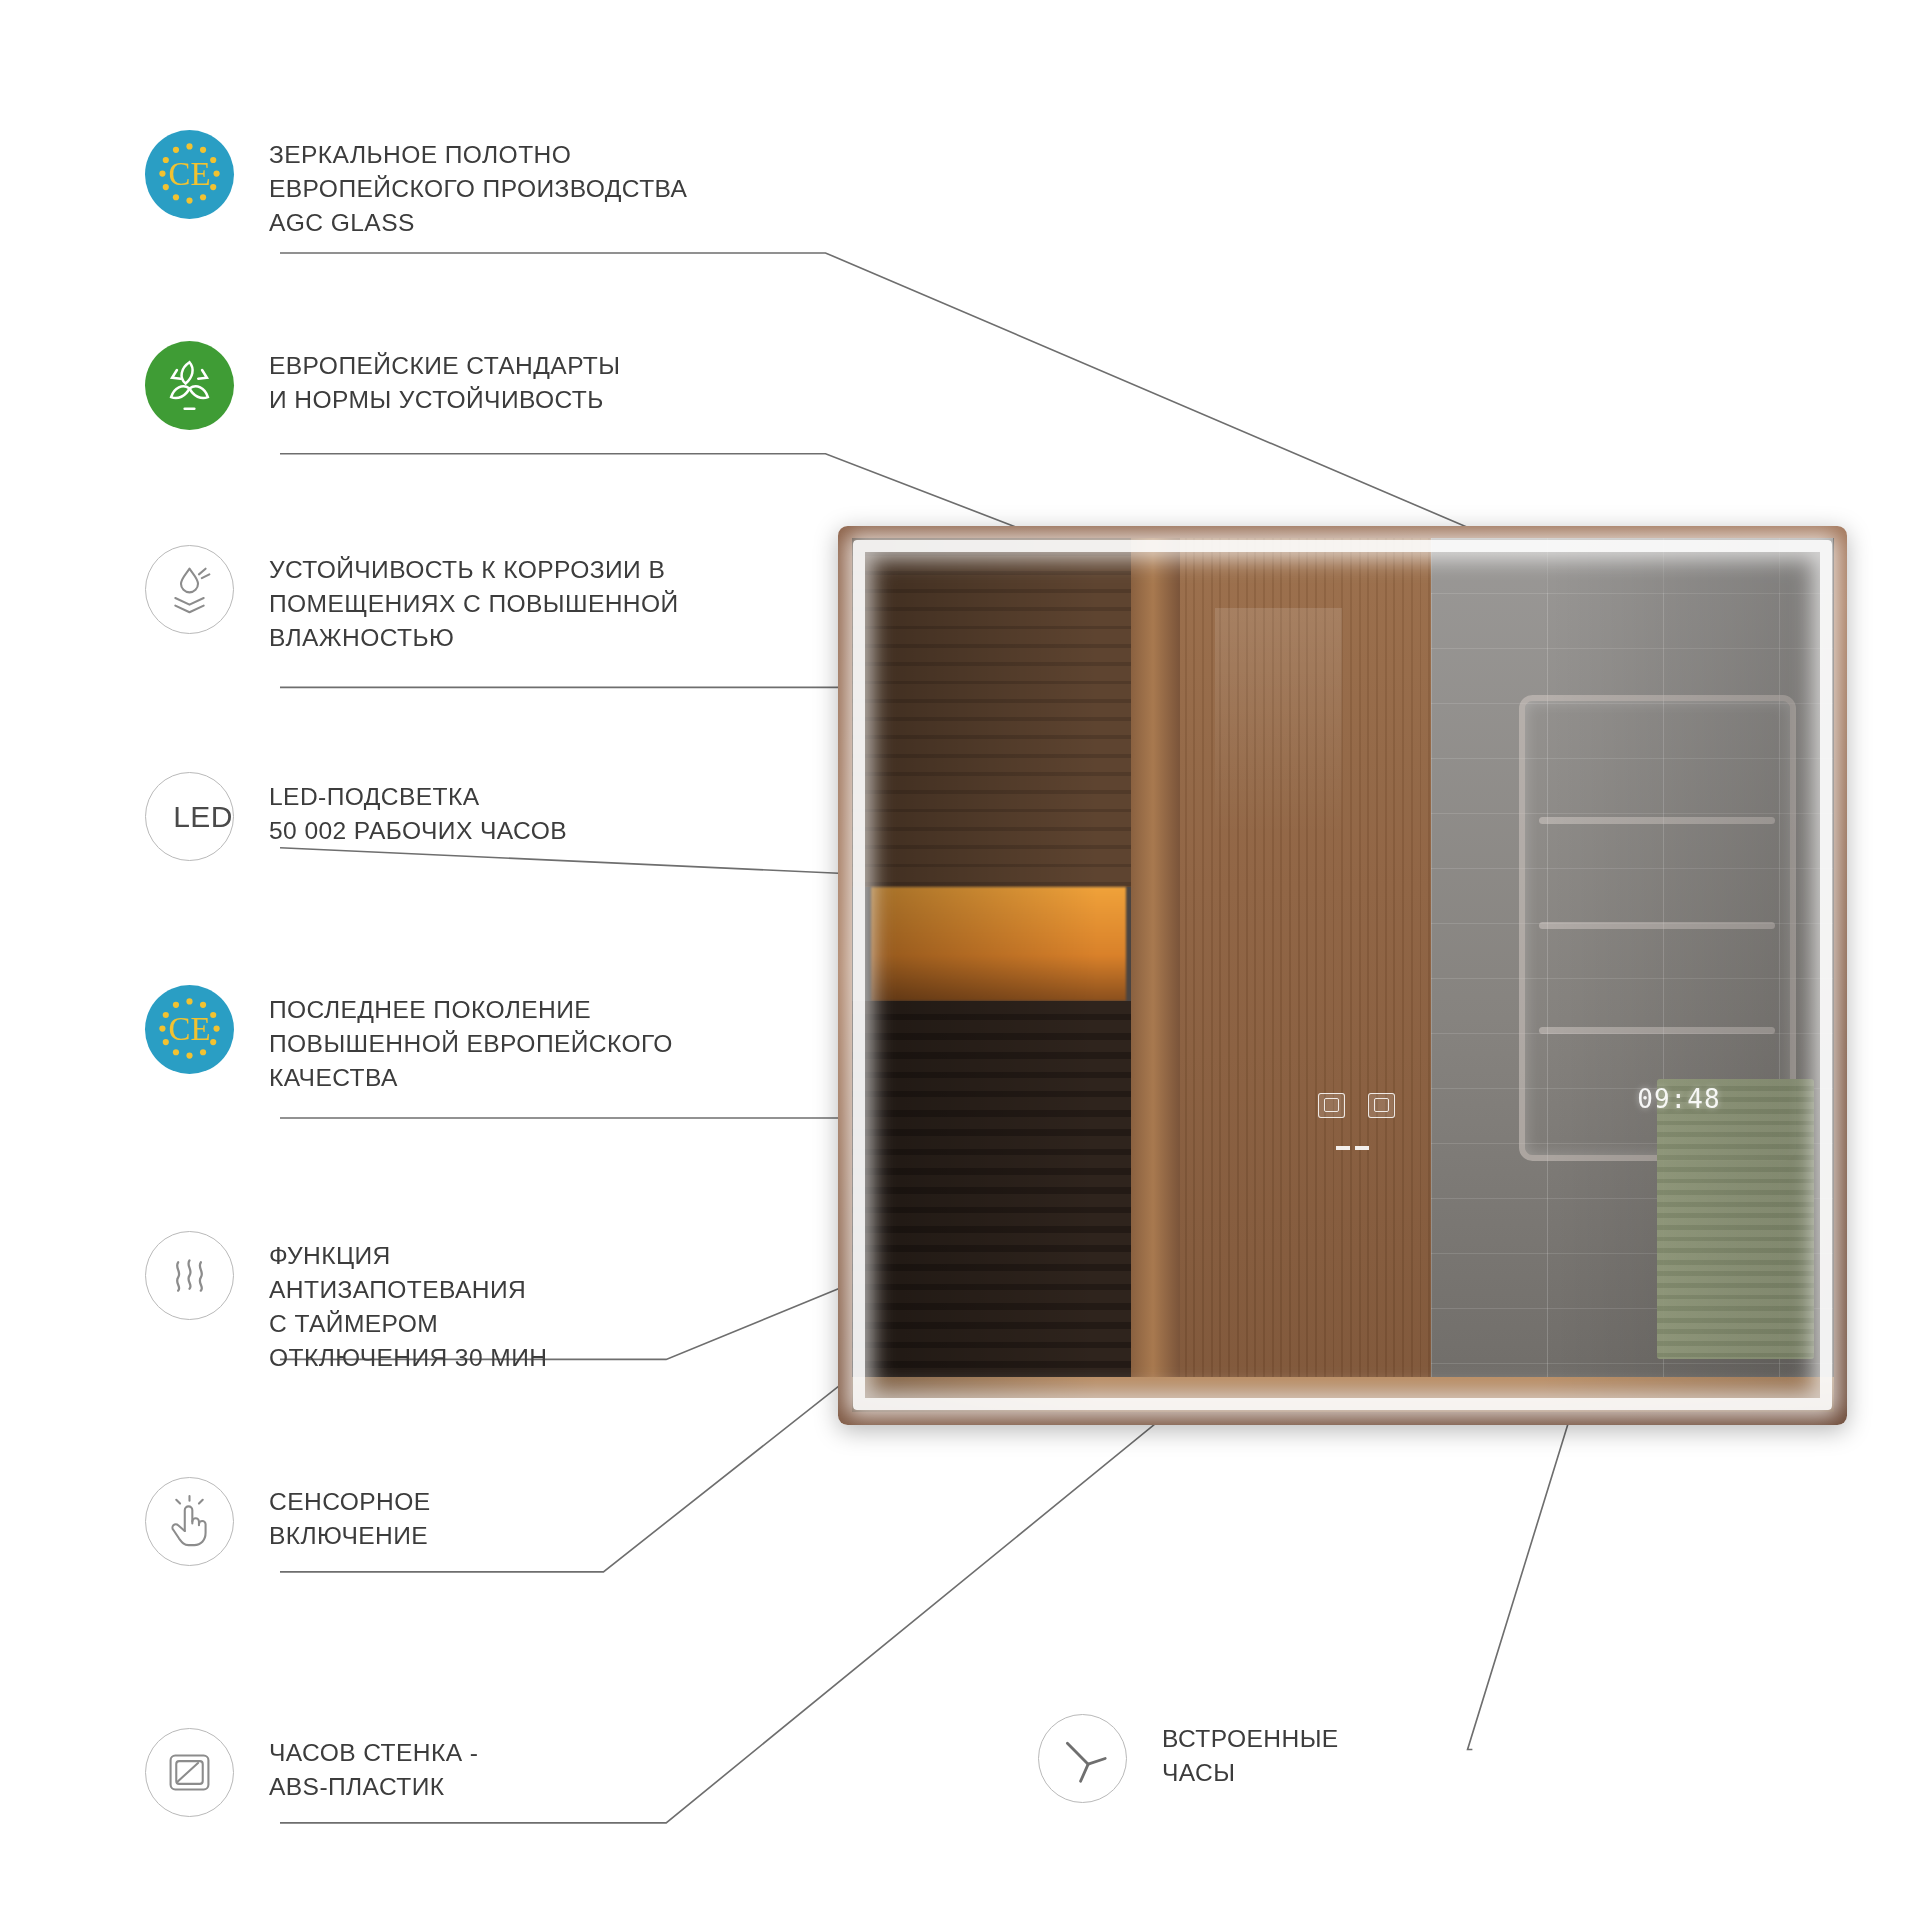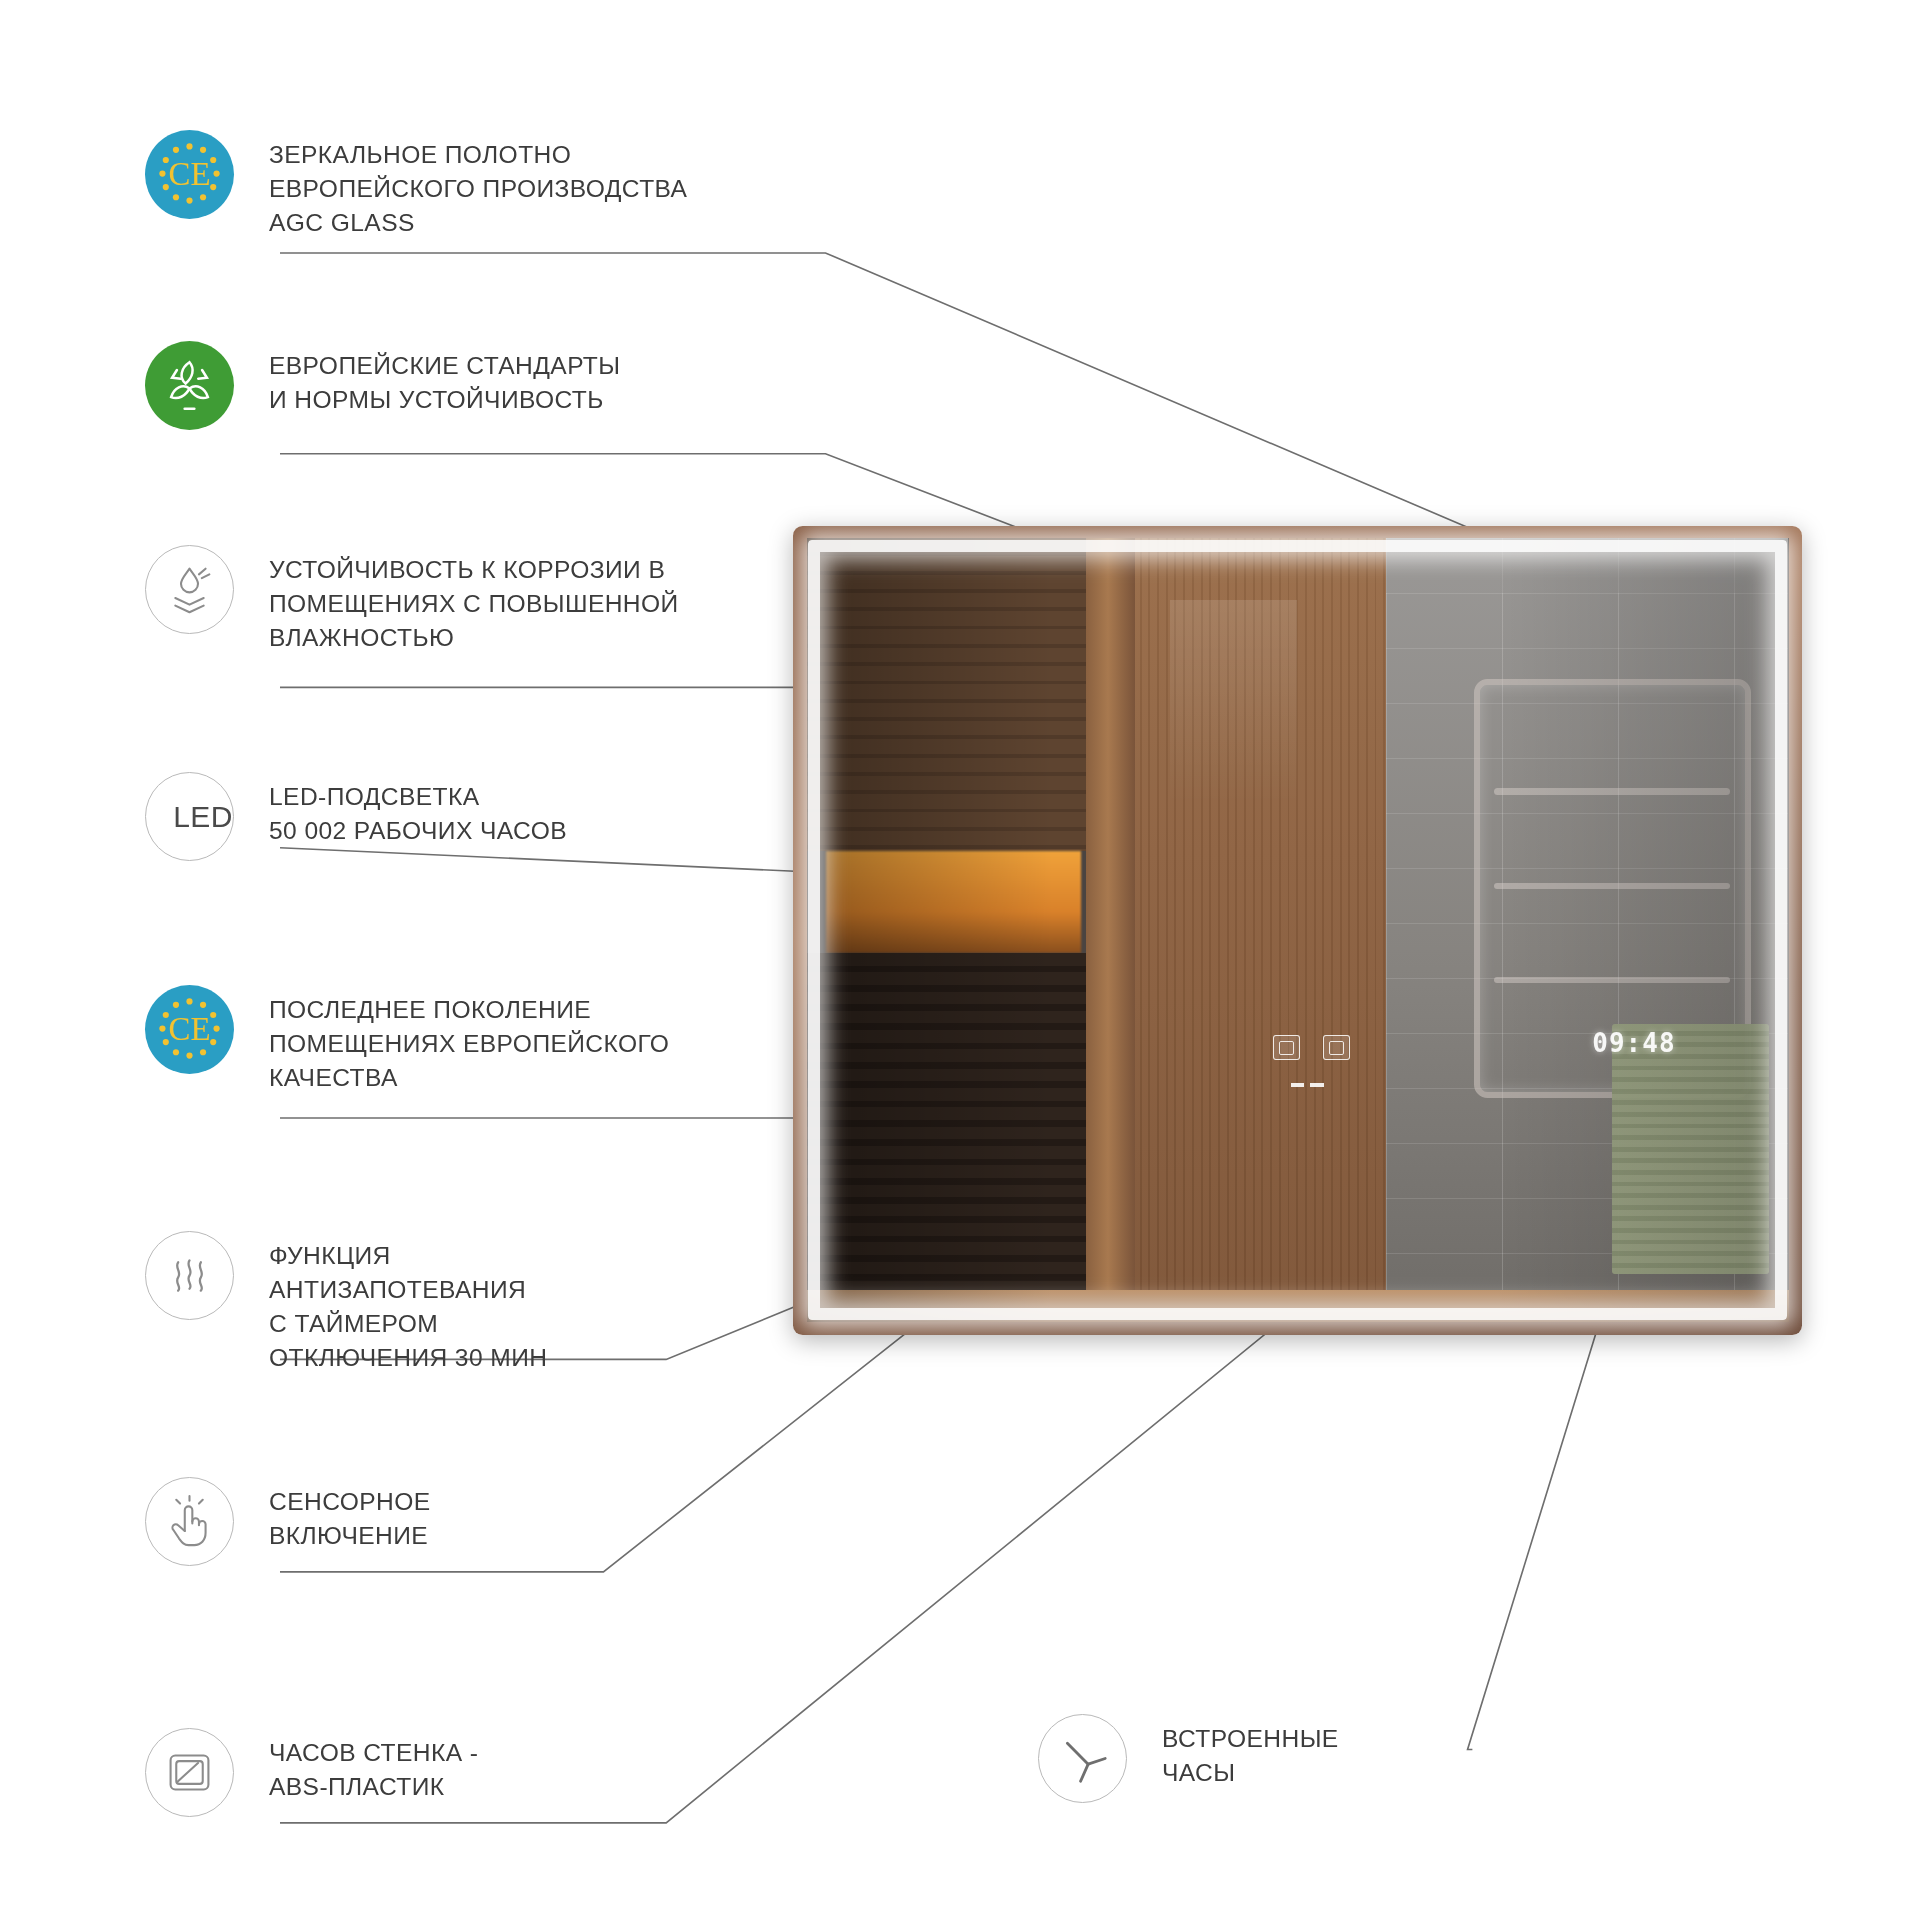--- a/index.html
+++ b/index.html
@@ -70,25 +70,24 @@
   .badge .ledword {
     font-size: 30px;
     letter-spacing: 0.5px;
     color: #4a4a4a;
     font-family: "Liberation Sans", sans-serif;
   }
 
   
   #mirror {
     position: absolute;
-    left: 793px;
+    left: 838px;
     top: 526px;
     width: 1009px;
-    height: 809px;
-    font-weight: bold;
+    height: 899px;
   }
   #mirror-frame {
     position: absolute;
     inset: 0;
     border-radius: 9.7px;
     background: linear-gradient(160deg,#8a5f46 0%, #a6795c 35%, #7d5640 70%, #6d4a38 100%);
     box-shadow: 0 5.8px 25px rgba(0,0,0,0.28);
     overflow: hidden;
   }
   #mirror-glass {
@@ -393,21 +392,21 @@
             <circle cx="32" cy="69.5" r="3.2"></circle>
             <circle cx="21.5" cy="59" r="3.2"></circle>
           <circle cx="18" cy="45" r="3.2"></circle>
             <circle cx="21.5" cy="31" r="3.2"></circle>
             <circle cx="32" cy="20.5" r="3.2"></circle>
         </g>
         <text x="46" y="57" text-anchor="middle" font-family="Liberation Serif, serif" font-size="34" fill="#f2c230">CE</text>
       </svg>
     </div>
     <div class="feat-text">ПОСЛЕДНЕЕ ПОКОЛЕНИЕ
-ПОМЕЩЕНИЯХ ЕВРОПЕЙСКОГО
+ПОВЫШЕННОЙ ЕВРОПЕЙСКОГО
 КАЧЕСТВА</div>
   </div>
 
   <div class="feature" style="left:145px; top:1231px; width:579px;">
     <div class="badge outline">
       <svg width="89" height="89" viewBox="0 0 92 92" aria-hidden="true">
         <g fill="none" stroke="#8c8c8c" stroke-width="2.4" stroke-linecap="round">
           <path d="M34 32c-4 6 4 10 0 16s4 10 0 14"></path>
           <path d="M46 30c-4 6 4 10 0 16s4 10 0 14"></path>
           <path d="M58 32c-4 6 4 10 0 16s4 10 0 14"></path>

